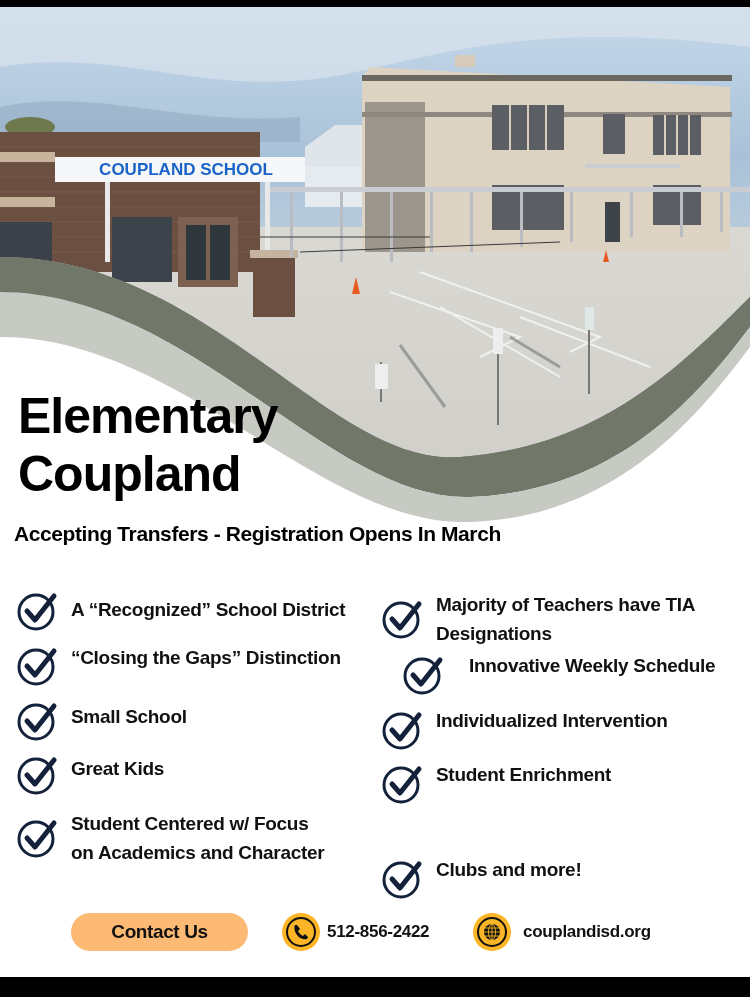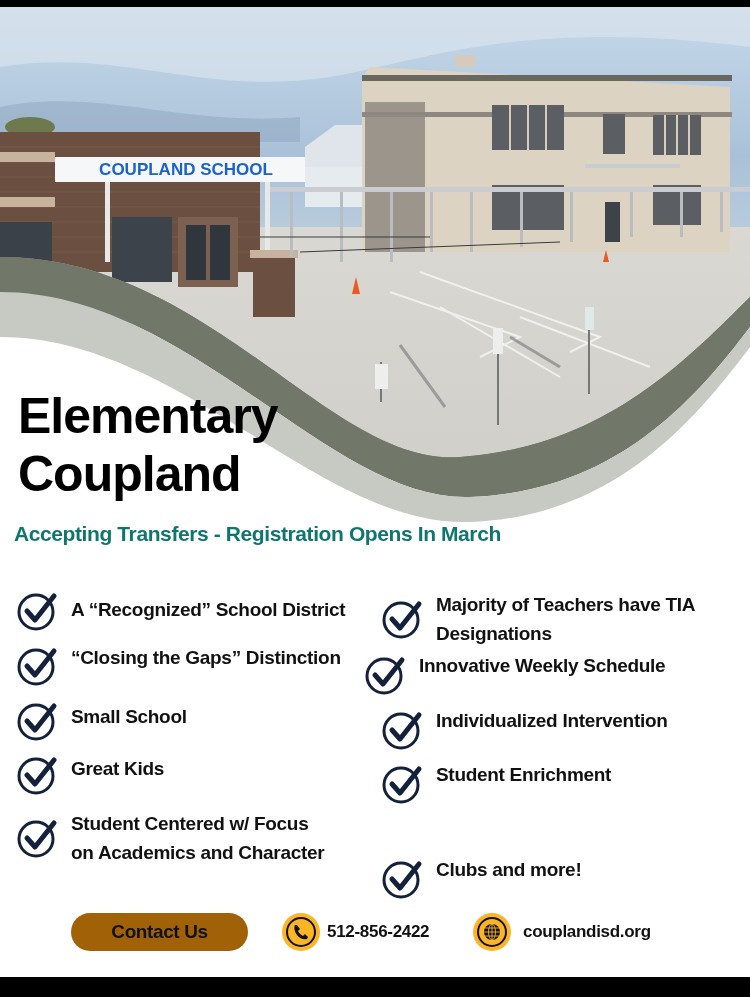--- a/index.html
+++ b/index.html
@@ -8,29 +8,29 @@
   .top-bar { position: absolute; left: 0; top: 0; width: 750px; height: 7px; background: #000; }
   .page { position: absolute; left: 0; top: 7px; width: 750px; height: 970px; background: #fff; overflow: hidden; }
   .bottom-bar { position: absolute; left: 0; top: 977px; width: 750px; height: 20px; background: #000; }
 
   .hero { position: absolute; left: 0; top: 0; width: 670px; height: 515px; }
   .hero svg { display: block; }
 
   .title { position: absolute; left: 18px; top: 380px; color: #000; font-weight: bold; font-size: 50px; line-height: 58px; letter-spacing: -1px; }
   .title div { white-space: nowrap; }
 
-  .subtitle { position: absolute; left: 14px; top: 515px; font-size: 21px; font-weight: bold; color: #0f766e; letter-spacing: -0.4px; white-space: nowrap; }
+  .subtitle { position: absolute; left: 14px; top: 515px; font-size: 21px; font-weight: bold; color: #000000; letter-spacing: -0.4px; white-space: nowrap; }
 
   .features { position: absolute; left: 0; top: 575px; width: 750px; }
   .feature { position: absolute; display: flex; align-items: flex-start; }
   .check { width: 42px; height: 42px; flex: none; }
   .feature-text { margin-left: 13px; font-size: 19px; font-weight: bold; color: #111; line-height: 29px; letter-spacing: -0.3px; }
 
   .contact { position: absolute; left: 0; top: 905px; width: 750px; height: 50px; }
-  .contact-btn { position: absolute; left: 71px; top: 1px; width: 177px; height: 38px; border-radius: 19px; background: #a16207; border: none; color: #111; font-weight: bold; font-size: 19px; font-family: "Liberation Sans", sans-serif; letter-spacing: -0.4px; cursor: pointer; }
+  .contact-btn { position: absolute; left: 71px; top: 1px; width: 177px; height: 38px; border-radius: 19px; background: #fdba74; border: none; color: #111; font-weight: bold; font-size: 19px; font-family: "Liberation Sans", sans-serif; letter-spacing: -0.4px; cursor: pointer; }
   .contact-icon { position: absolute; width: 40px; height: 40px; }
   .contact-text { position: absolute; font-size: 17px; color: #111; font-weight: bold; letter-spacing: -0.3px; white-space: nowrap; }
 </style>
 </head>
 <body>
 
 <div class="top-bar"></div>
 
 <div class="page">
 
@@ -202,21 +202,21 @@
       <span class="feature-text" style="margin-top:-8px; width:260px;">Student Centered w/ Focus on Academics and Character</span>
     </div>
 
     <div class="feature" style="left:381px; top:16px;">
       <svg class="check" viewBox="0 0 42 42">
           <circle cx="20" cy="22" r="17" fill="none" stroke="#13213a" stroke-width="3"></circle>
           <path d="M11,21 L19,30 L38,6" fill="none" stroke="#13213a" stroke-width="5" stroke-linecap="round" stroke-linejoin="round"></path>
         </svg>
       <span class="feature-text" style="margin-top:-8px; width:300px;">Majority of Teachers have TIA Designations</span>
     </div>
-    <div class="feature" style="left:364px; top:72px;">
+    <div class="feature" style="left:402px; top:72px;gap:12px;">
       <svg class="check" viewBox="0 0 42 42">
           <circle cx="20" cy="22" r="17" fill="none" stroke="#13213a" stroke-width="3"></circle>
           <path d="M11,21 L19,30 L38,6" fill="none" stroke="#13213a" stroke-width="5" stroke-linecap="round" stroke-linejoin="round"></path>
         </svg>
       <span class="feature-text" style="margin-top:-3px;">Innovative Weekly Schedule</span>
     </div>
     <div class="feature" style="left:381px; top:127px;">
       <svg class="check" viewBox="0 0 42 42">
           <circle cx="20" cy="22" r="17" fill="none" stroke="#13213a" stroke-width="3"></circle>
           <path d="M11,21 L19,30 L38,6" fill="none" stroke="#13213a" stroke-width="5" stroke-linecap="round" stroke-linejoin="round"></path>

